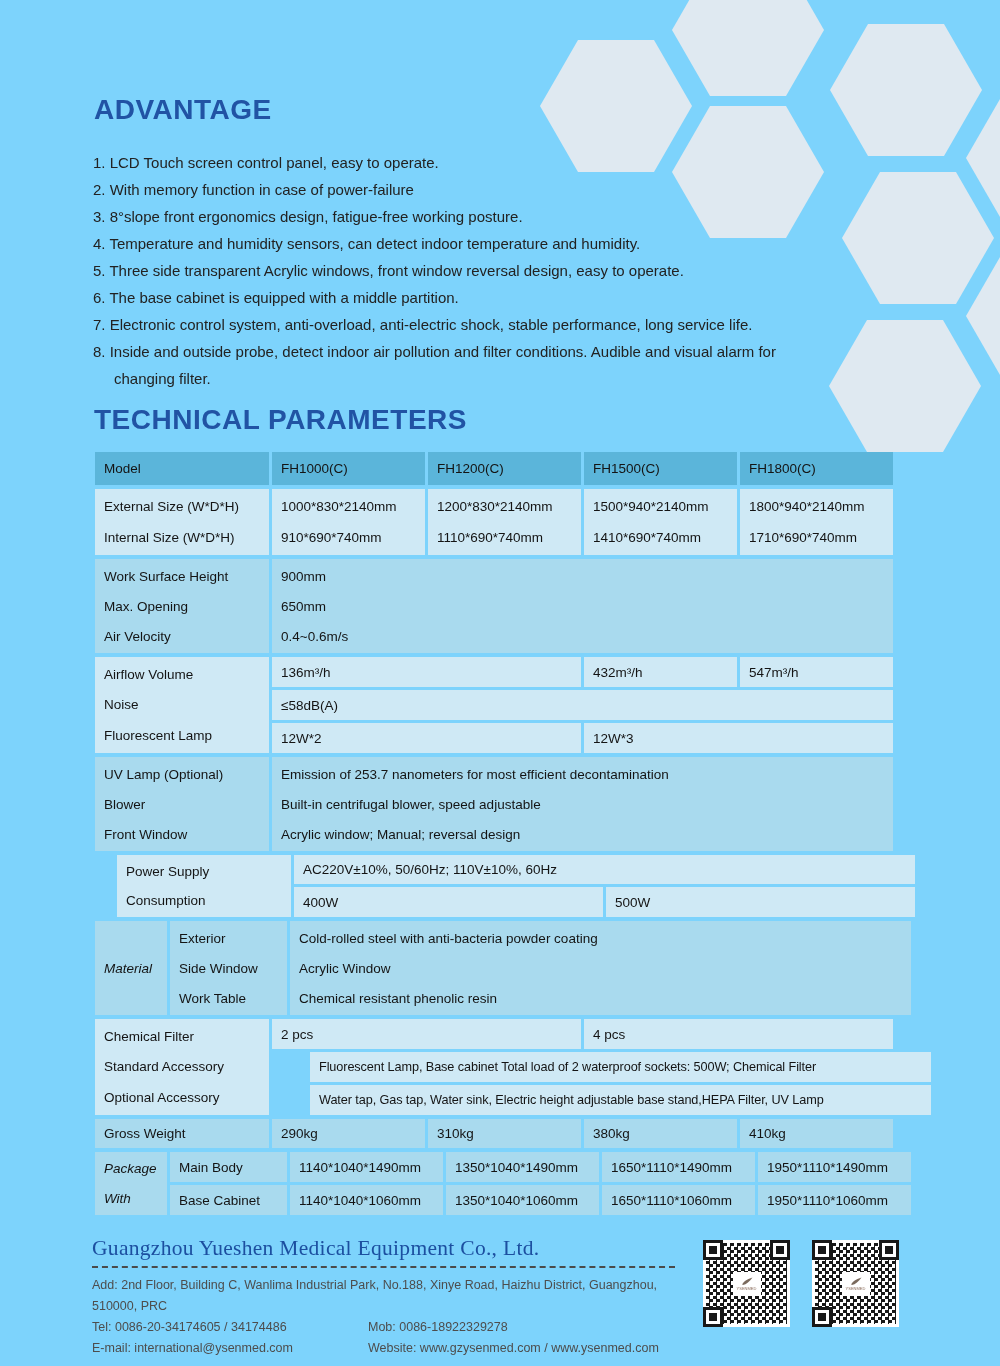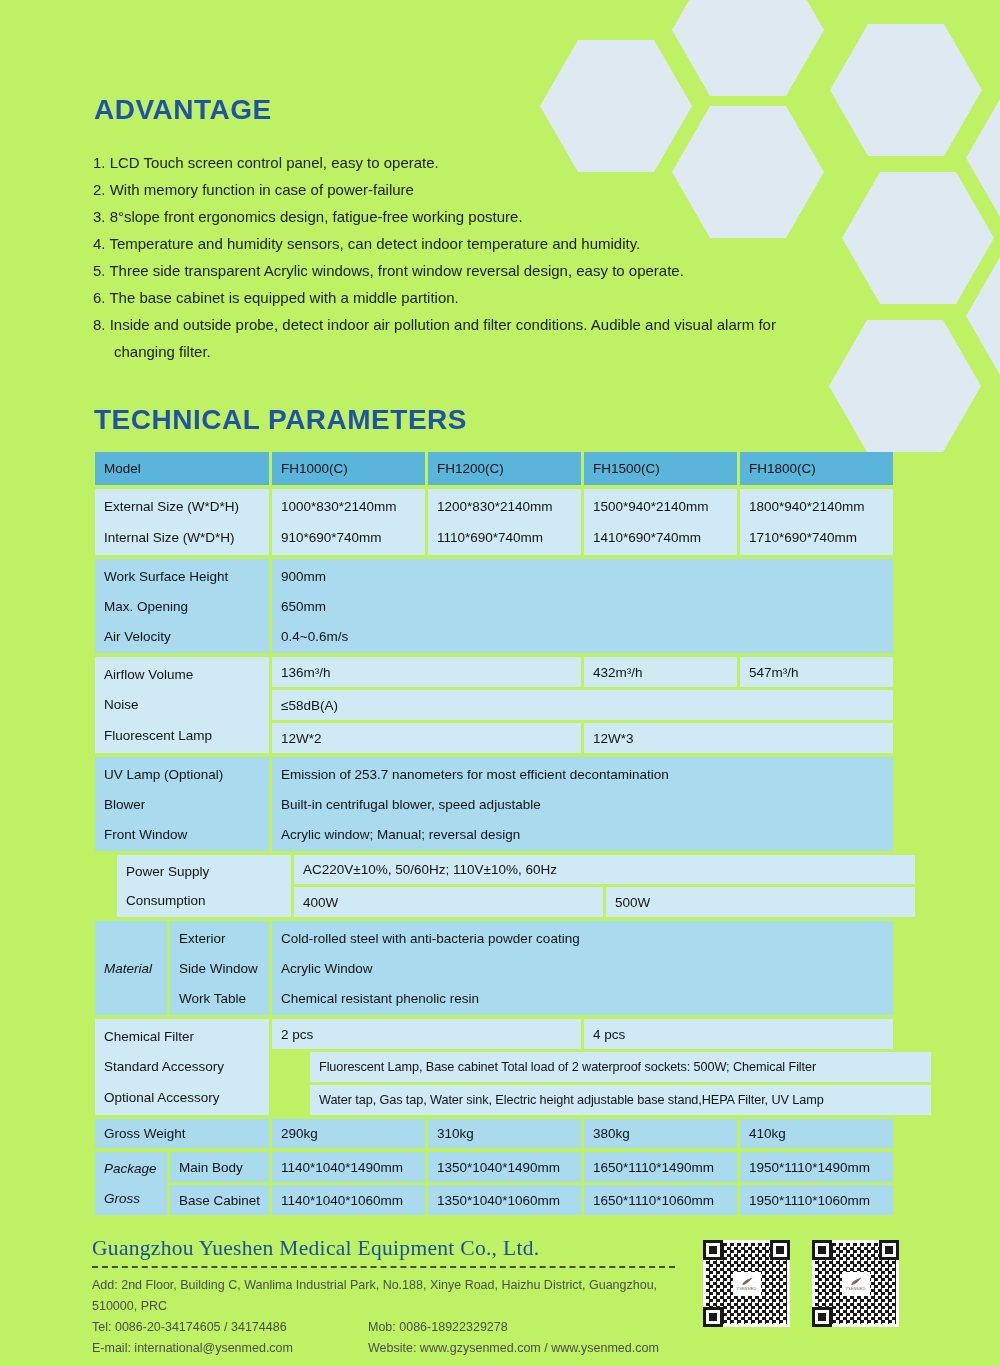--- a/index.html
+++ b/index.html
@@ -1,18 +1,18 @@
 <!DOCTYPE html>
 <html><head>
 <meta charset="utf-8">
 <style>
   * { margin:0; padding:0; box-sizing:border-box; }
   html,body { background:#ffffff; }
   .page {
-    position:relative; width:1000px; height:1366px; background:#bef264;
+    position:relative; width:1000px; height:1366px; background:#7dd3fc;
     overflow:hidden; font-family:"Liberation Sans", sans-serif; color:#1b1b1b;
   }
   
   .hexes { position:absolute; inset:0; z-index:0; }
   .hex {
     position:absolute; width:152px; height:132px; background:#dfe9f1;
     clip-path:polygon(25% 0, 75% 0, 100% 50%, 75% 100%, 25% 100%, 0 50%);
   }
   
   .heading {
@@ -39,21 +39,21 @@
     padding-top:2px; padding-bottom:2px;
   }
   .head  { background:#5bb5da; }
   .light { background:#cfe9f5; }
   .dark  { background:#a9daee; }
   .w-label { width:174px; flex:none; }
   .w-col   { width:153px; flex:none; }
   .w-2col  { width:309px; flex:none; }
   .w-4col  { width:621px; flex:none; }
   .w-mat   { width:72px;  flex:none;font-style:italic; }
-  .w-sub   { width:99px; flex:none; }
+  .w-sub   { width:117px; flex:none; }
   .h33 { height:33px; } .h66 { height:66px; } .h94 { height:94px; }
   .h96 { height:96px; } .h62 { height:62px;margin-left:22px; } .h29 { height:29px; }
   .h30 { height:30px; } .h63 { height:63px; }
   .small { font-size:12.7px; letter-spacing:-0.1px;margin-left:38px; }
   
   .footer { position:absolute; left:0; top:1232px; width:1000px; z-index:2; }
   .company {
     position:absolute; left:92px; top:4px; font-family:"Liberation Serif", serif;
     font-weight:normal; font-size:21.5px; color:#1c4fa0; letter-spacing:0.3px;
   }
@@ -98,20 +98,21 @@
   </div>
 
   <div class="heading" style="top:94px;">ADVANTAGE</div>
   <div class="adv-list">
     <div class="adv-item">1. LCD Touch screen control panel, easy to operate.</div>
     <div class="adv-item">2. With memory function in case of power-failure</div>
     <div class="adv-item">3. 8°slope front ergonomics design, fatigue-free working posture.</div>
     <div class="adv-item">4. Temperature and humidity sensors, can detect indoor temperature and humidity.</div>
     <div class="adv-item">5. Three side transparent Acrylic windows, front window reversal design, easy to operate.</div>
     <div class="adv-item">6. The base cabinet is equipped with a middle partition.</div>
+    <div class="adv-item">7. Electronic control system, anti-overload, anti-electric shock, stable performance, long service life.</div>
     <div class="adv-item">8. Inside and outside probe, detect indoor air pollution and filter conditions. Audible and visual alarm for changing filter.</div>
   </div>
 
   <div class="heading" style="top:404px;">TECHNICAL PARAMETERS</div>
 
   <div class="tbl">
 
     <div class="r">
       <div class="c head w-label h33">Model</div>
       <div class="c head w-col h33">FH1000(C)</div>
@@ -245,21 +246,21 @@
       <div class="c dark w-label h29">Gross Weight</div>
       <div class="c dark w-col h29">290kg</div>
       <div class="c dark w-col h29">310kg</div>
       <div class="c dark w-col h29">380kg</div>
       <div class="c dark w-col h29">410kg</div>
     </div>
 
     <div class="r">
       <div class="c multi dark w-mat h63">
         <span>Package</span>
-        <span>Gross</span>
+        <span>With</span>
       </div>
       <div class="stack">
         <div class="r">
           <div class="c dark w-sub h30">Main Body</div>
           <div class="c dark w-col h30">1140*1040*1490mm</div>
           <div class="c dark w-col h30">1350*1040*1490mm</div>
           <div class="c dark w-col h30">1650*1110*1490mm</div>
           <div class="c dark w-col h30">1950*1110*1490mm</div>
         </div>
         <div class="r">

